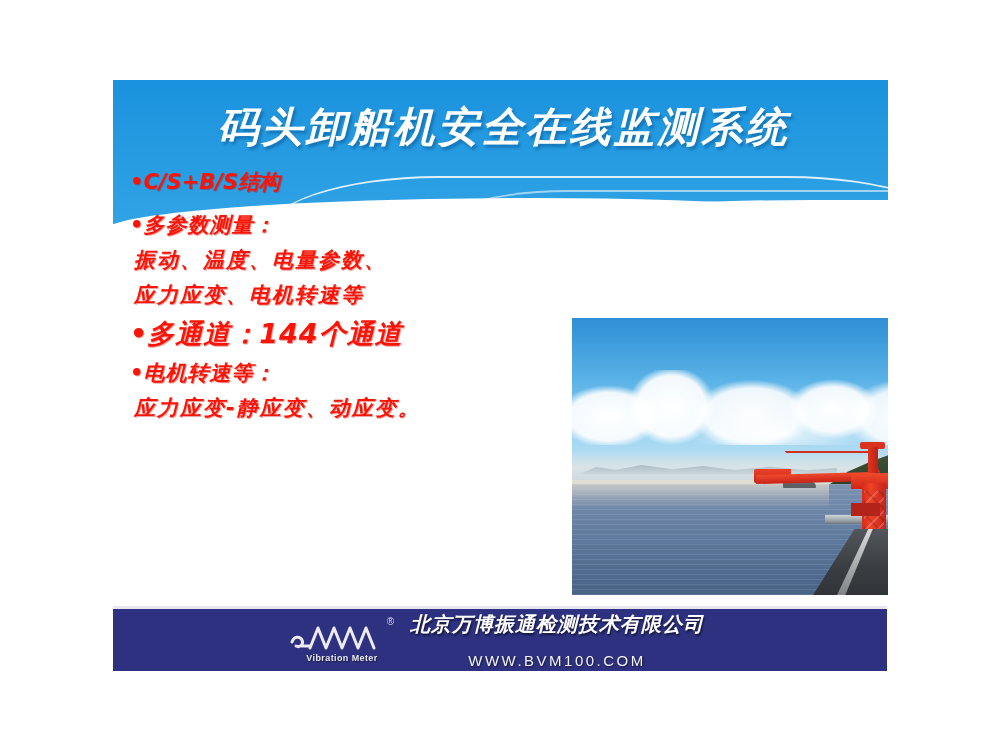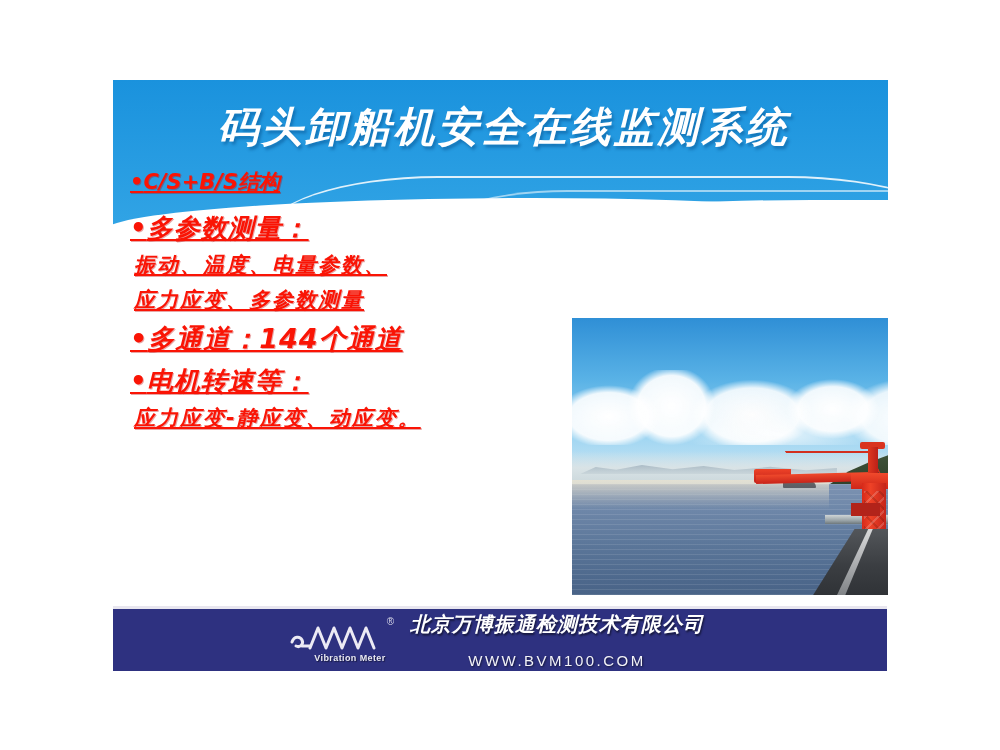--- a/index.html
+++ b/index.html
@@ -109,29 +109,28 @@
   
   .body-text {
     position: absolute;
     left: 13px;
     top: 92px;
     width: 350px;
     color: #fa1405;
     font-family: "DejaVu Sans", "Liberation Sans", sans-serif;
     font-weight: bold;
     font-style: italic;
-    text-decoration: underline;
   }
   .line {
     white-space: nowrap;
     line-height: 1.0;
     text-shadow: 1px 1px 0 rgba(190,0,0,0.35);
   }
   .l-cs      { font-size: 21px; margin: 0 0 22px 4px; letter-spacing: 0px; }
-  .l-head    { font-size: 26px; margin: 12px 0 14px 4px; letter-spacing: 1px; }
+  .l-head    { font-size: 21px; margin: 12px 0 14px 4px; letter-spacing: 1px; }
   .l-sub     { font-size: 21px; margin: 0 0 14px 8px; letter-spacing: 2px; }
   .l-chan    { font-size: 27px; margin: 0 0 16px 4px; letter-spacing: 1px; }
   .l-indent  { font-size: 21px; margin: 0 0 10px 72px; letter-spacing: 2px; }
   .bul { letter-spacing: 0; }
 
   
   .photo {
     position: absolute;
     left: 459px;
     top: 238px;
@@ -281,21 +280,21 @@
   }
   .logo {
     position: relative;
     width: 112px;
     height: 48px;
     flex: 0 0 112px;
   }
   .logo svg { display: block; }
   .logo-word {
     position: absolute;
-    left: 16px;
+    left: 8px;
     bottom: 1px;
     width: 100px;
     text-align: center;
     color: #e9e9f2;
     font-family: "Liberation Sans", sans-serif;
     font-size: 9px;
     font-weight: bold;
     letter-spacing: 0.4px;
     text-shadow: 1px 1px 1px rgba(0,0,0,0.5);
     margin-top: 42px;
@@ -350,21 +349,21 @@
       <div class="line l-cs">
         <span class="bul">•</span><span>C/S+B/S结构</span>
       </div>
       <div class="line l-head">
         <span class="bul">•</span><span>多参数测量：</span>
       </div>
       <div class="line l-sub">
         <span>振动、温度、电量参数、</span>
       </div>
       <div class="line l-sub">
-        <span>应力应变、多参数测量</span>
+        <span>应力应变、电机转速等</span>
       </div>
       <div class="line l-chan">
         <span class="bul">•</span><span>多通道：144个通道</span>
       </div>
       <div class="line l-head">
         <span class="bul">•</span><span>电机转速等：</span>
       </div>
       <div class="line l-sub">
         <span>应力应变-静应变、动应变。</span>
       </div>

